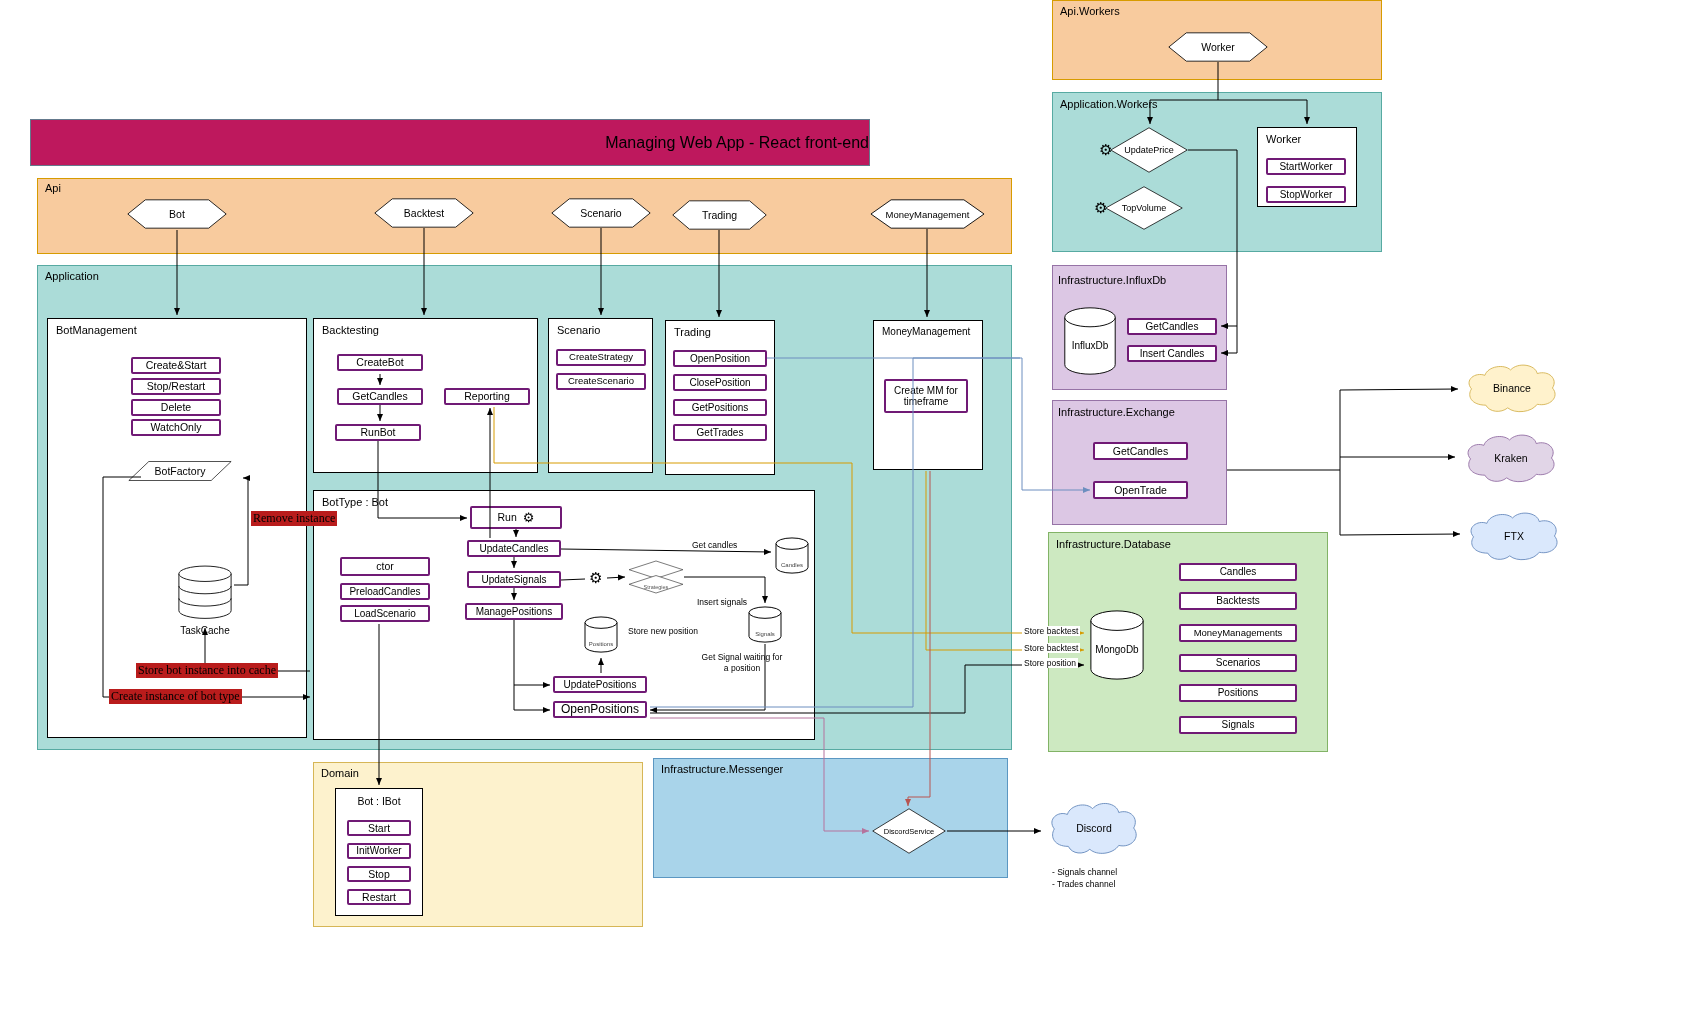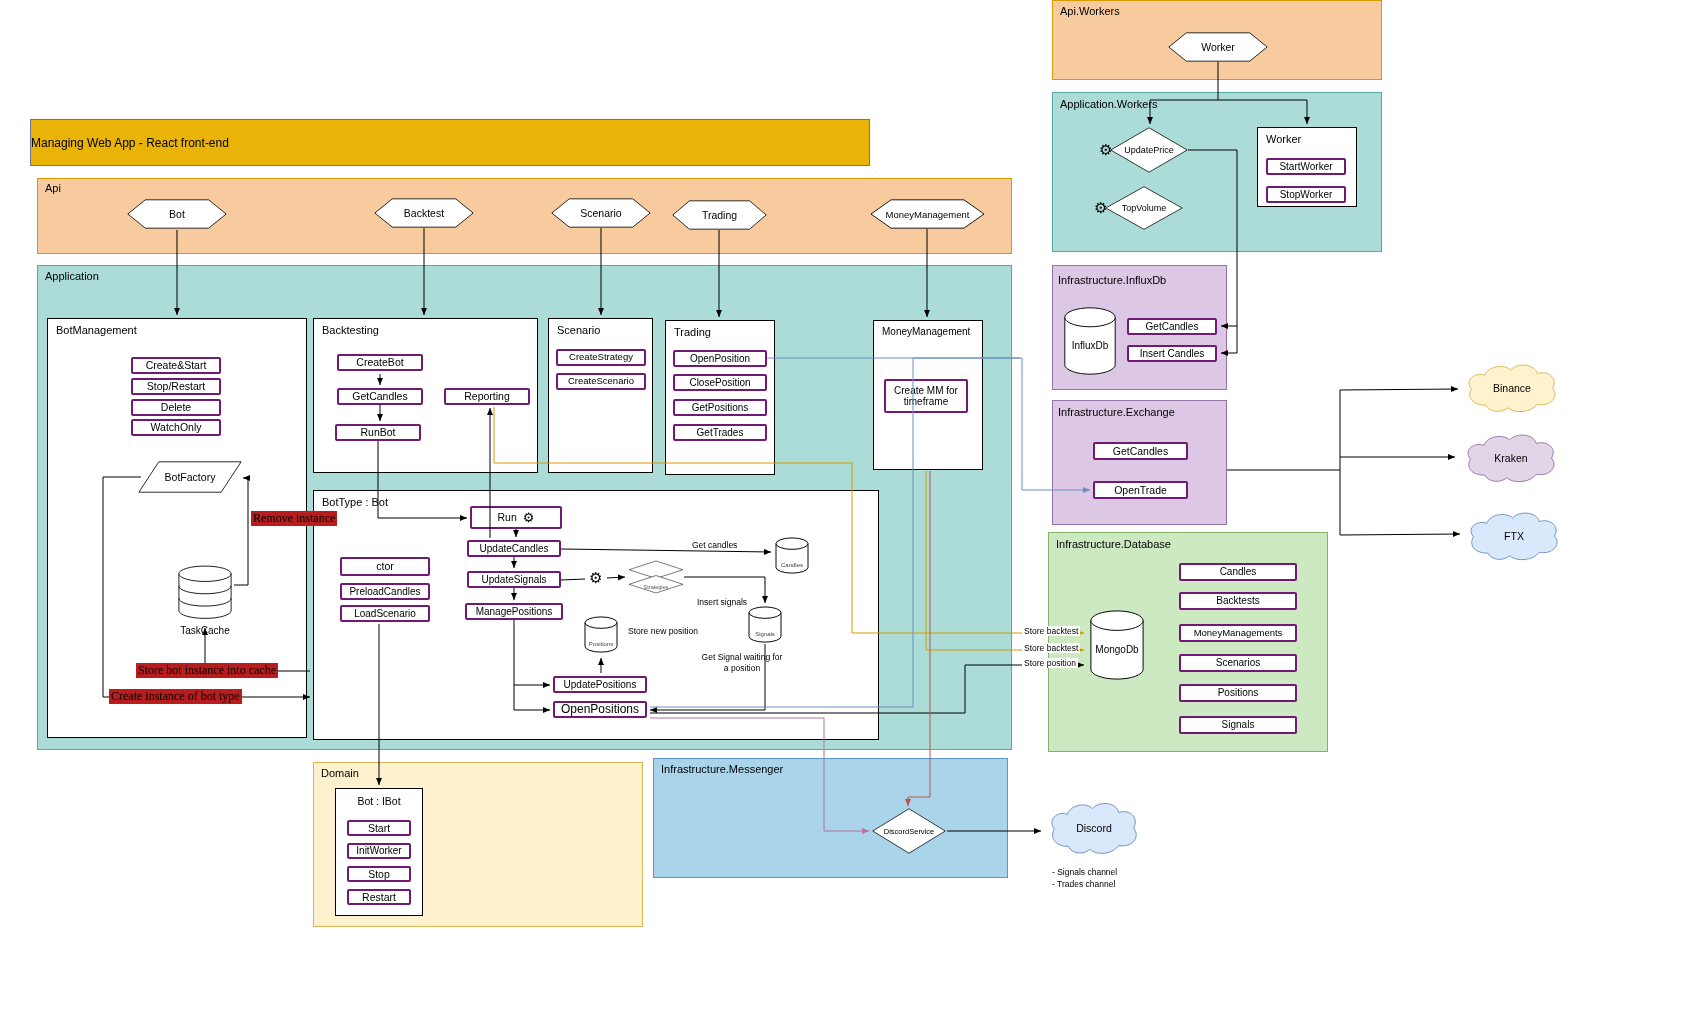--- a/index.html
+++ b/index.html
@@ -29,21 +29,21 @@
   .eo{stroke:#d79b00;}
   .eb{stroke:#6c8ebf;}
   .er{stroke:#b85450;}
   .ep{stroke:#b5739d;}
 </style>
 </head>
 <body>
 
 <div id="canvas">
 
-  <div class="region" style="left:30px;top:119px;width:840px;height:47px;background:#eab308;border-color:#64798c;display:flex;align-items:center;justify-content:flex-start;font-size:12px;">
+  <div class="region" style="left:30px;top:119px;width:840px;height:47px;background:#be185d;border-color:#64798c;display:flex;align-items:center;justify-content:flex-end;font-size:16px;">
     <span>Managing Web App - React front-end</span>
   </div>
 
   <div class="region" style="left:37px;top:178px;width:975px;height:76px;background:#f8cb9e;border-color:#d79b00;"></div>
   <span class="rtitle" style="left:45px;top:182px;">Api</span>
 
   <div class="region" style="left:37px;top:265px;width:975px;height:485px;background:#abdcd8;border-color:#57aaa2;"></div>
   <span class="rtitle" style="left:45px;top:270px;">Application</span>
 
   <div class="region" style="left:1052px;top:0px;width:330px;height:80px;background:#f8cb9e;border-color:#d79b00;"></div>
@@ -107,21 +107,21 @@
   <div class="btn" style="left:131px;top:378px;width:90px;height:17px;">
       <span>Stop/Restart</span>
     </div>
   <div class="btn" style="left:131px;top:399px;width:90px;height:17px;">
       <span>Delete</span>
     </div>
   <div class="btn" style="left:131px;top:419px;width:90px;height:17px;">
       <span>WatchOnly</span>
     </div>
 
-  <div class="shape" style="left:138px;top:461px;width:104px;height:32px;">
+  <div class="shape" style="left:128px;top:461px;width:104px;height:20px;">
     <svg viewBox="0 0 120 40" preserveAspectRatio="none">
         <polygon points="24,1 119,1 96,39 1,39" fill="#fff" stroke="#000"></polygon>
       </svg>
     <span class="slbl">BotFactory</span>
   </div>
 
   <div class="shape" style="left:176px;top:563px;width:58px;height:60px;">
     <svg viewBox="0 0 60 78" preserveAspectRatio="none">
       <path d="M3 14 L3 62 A27 10 0 0 0 57 62 L57 14" fill="#fff" stroke="#000"></path>
       <ellipse cx="30" cy="14" rx="27" ry="10" fill="#fff" stroke="#000"></ellipse>
@@ -177,21 +177,21 @@
       <span>GetTrades</span>
     </div>
 
   <div class="wbox" style="left:873px;top:320px;width:110px;height:150px;">
     <span class="btitle" style="font-size:10px;">MoneyManagement</span>
   </div>
   <div class="btn" style="left:884px;top:379px;width:84px;height:34px;font-size:10px;">
       <span>Create MM for timeframe</span>
     </div>
 
-  <div class="wbox" style="left:313px;top:490px;width:566px;height:250px;">
+  <div class="wbox" style="left:313px;top:490px;width:502px;height:250px;">
     <span class="btitle">BotType : Bot</span>
   </div>
   <div class="btn" style="left:470px;top:506px;width:92px;height:23px;">
     <span>Run</span>
     <span class="gear">⚙</span>
   </div>
   <div class="btn" style="left:467px;top:540px;width:94px;height:17px;font-size:10px;">
       <span>UpdateCandles</span>
     </div>
   <div class="btn" style="left:467px;top:571px;width:94px;height:17px;font-size:10px;">

